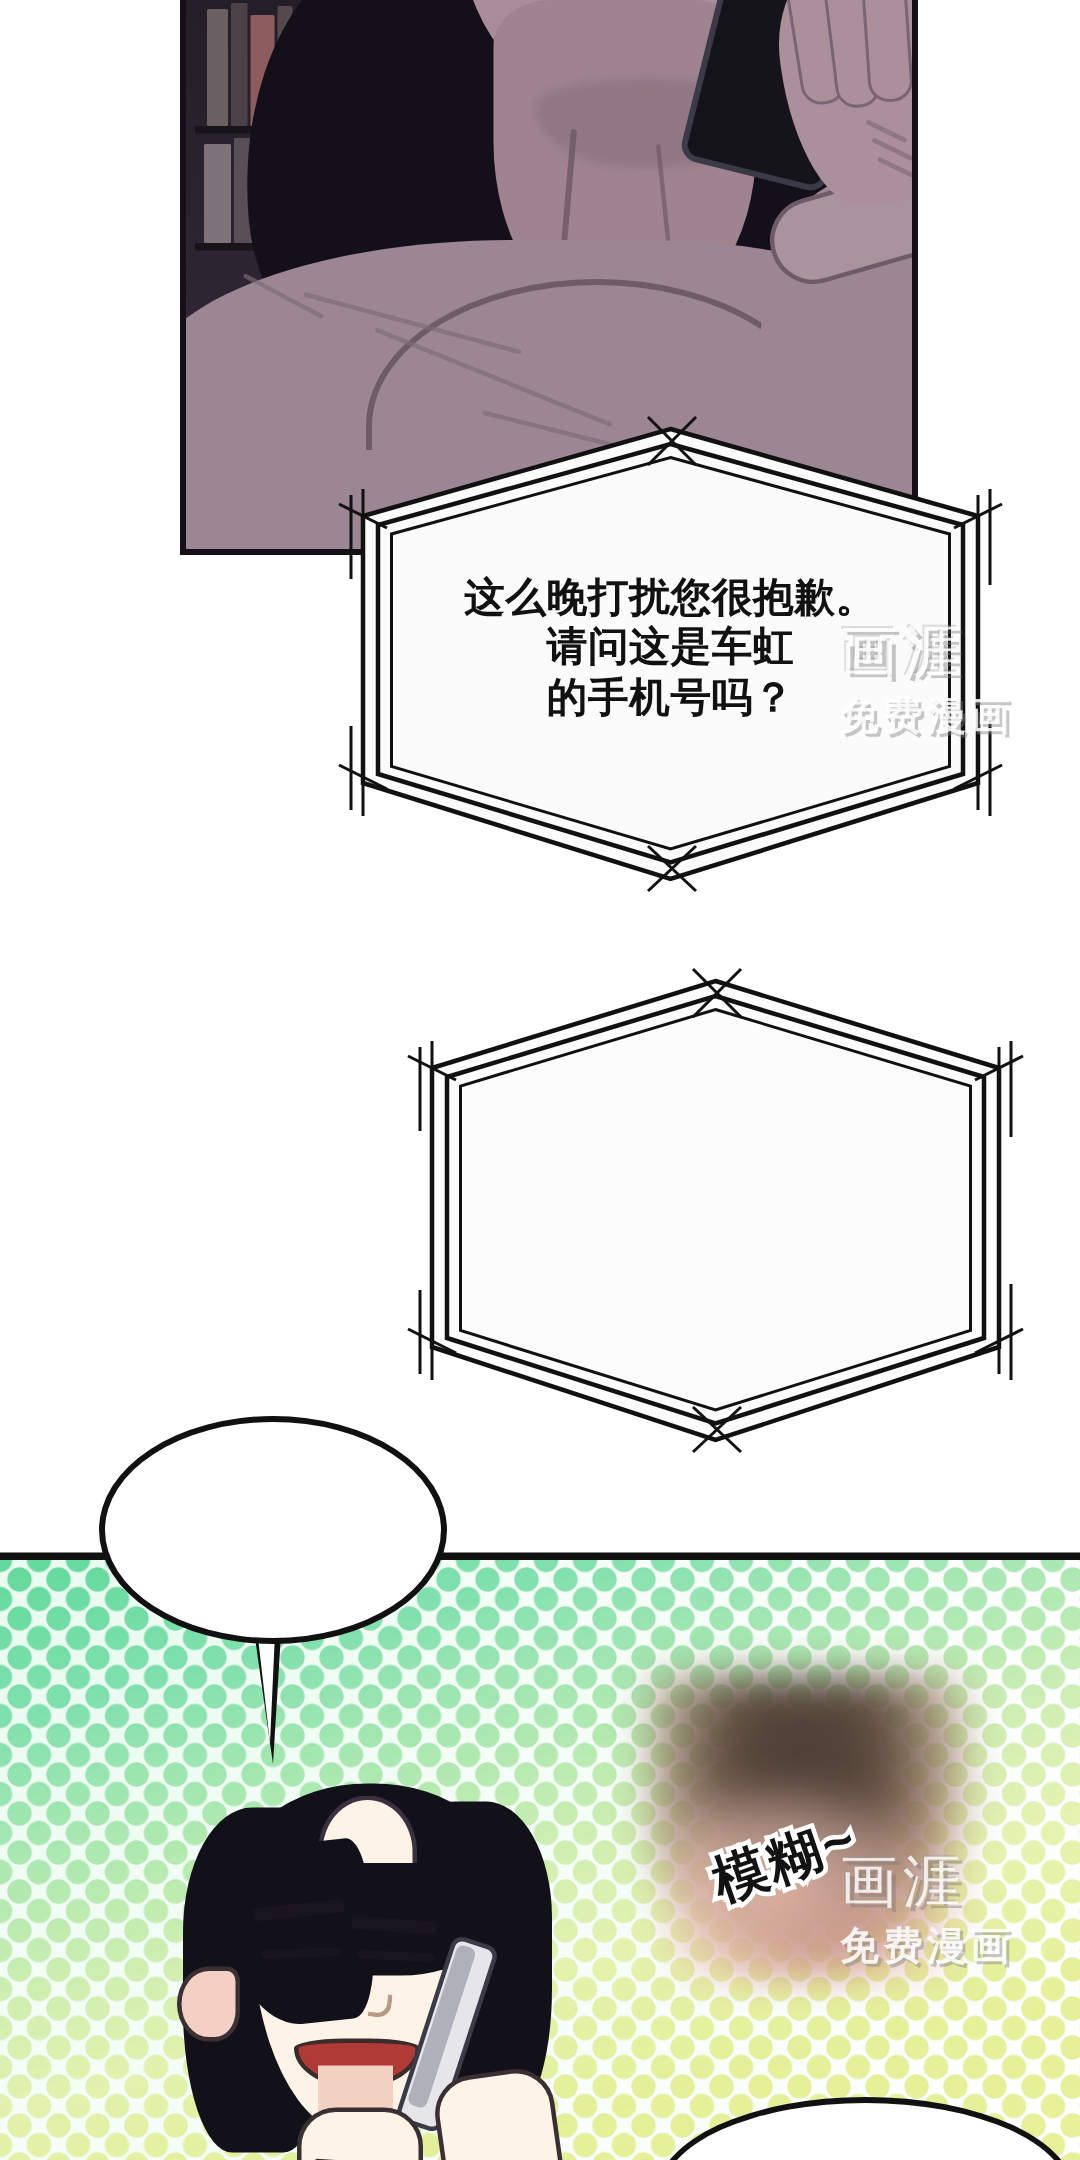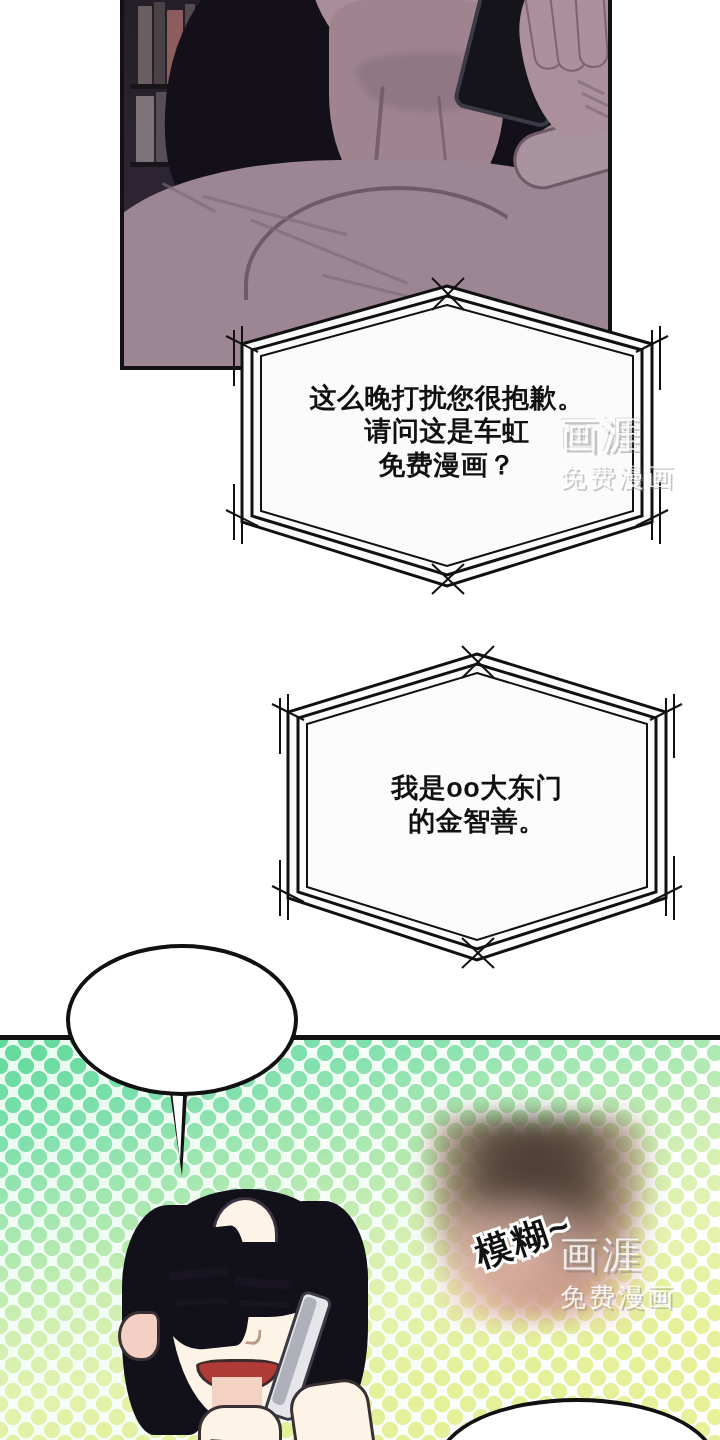--- a/index.html
+++ b/index.html
@@ -310,21 +310,21 @@
 
   
   .wm{position:absolute;pointer-events:none;user-select:none;}
   .wm .wm-main{
     font-size:38px;font-weight:400;letter-spacing:4px;
     color:rgba(255,255,255,.82);
     text-shadow:3px 3px 0 rgba(120,120,120,.42), -1px -1px 0 rgba(150,150,150,.32);
     line-height:1;
   }
   .wm .wm-sub{
-    font-size:26px;font-weight:400;letter-spacing:3px;
+    font-size:26px;font-weight:700;letter-spacing:3px;
     color:rgba(255,255,255,.86);
     text-shadow:2px 2px 0 rgba(130,130,130,.45);
     margin-top:6px;text-align:center;
   }
   .wm1{left:560px;top:416px;}
   .wm2{left:560px;top:1236px;}
 </style>
 </head>
 <body>
 
@@ -396,21 +396,21 @@
         <line x1="420" y1="206" x2="420" y2="262"></line>
           <line x1="428" y1="202" x2="428" y2="266"></line>
         <line x1="-6" y1="58" x2="26" y2="74"></line>
           <line x1="-6" y1="232" x2="26" y2="248"></line>
         <line x1="404" y1="74" x2="436" y2="58"></line>
           <line x1="404" y1="248" x2="436" y2="232"></line>
       </g>
     </svg>
     <div class="hextext" style="top:104px;">这么晚打扰您很抱歉。
 请问这是车虹
-免费漫画？</div>
+的手机号吗？</div>
   </div>
 
   <div class="wm wm1">
     <div class="wm-main">画涯</div>
     <div class="wm-sub">免费漫画</div>
   </div>
 
   <div class="hexwrap" style="left:278px;top:648px;">
     <svg width="398" height="320" viewBox="0 0 398 320">
       <polygon points="199,6 388,64 388,250 199,312 10,250 10,64" fill="#fcfcfc" stroke="#111" stroke-width="3"></polygon>
@@ -428,22 +428,20 @@
         <line x1="388" y1="50" x2="388" y2="106"></line>
           <line x1="396" y1="46" x2="396" y2="110"></line>
         <line x1="388" y1="212" x2="388" y2="268"></line>
           <line x1="396" y1="208" x2="396" y2="272"></line>
         <line x1="-6" y1="56" x2="26" y2="72"></line>
           <line x1="-6" y1="238" x2="26" y2="254"></line>
         <line x1="372" y1="72" x2="404" y2="56"></line>
           <line x1="372" y1="254" x2="404" y2="238"></line>
       </g>
     </svg>
-    <div class="hextext" style="top:124px;">我是oo大东门
-的金智善。</div>
   </div>
 
   <div class="oval-tail"></div>
   <div class="oval-tail-in"></div>
   <div class="oval-bubble"></div>
 
   <div class="panel-bottom">
     <div class="halftone"></div>
     <div class="halftone-y"></div>
 

